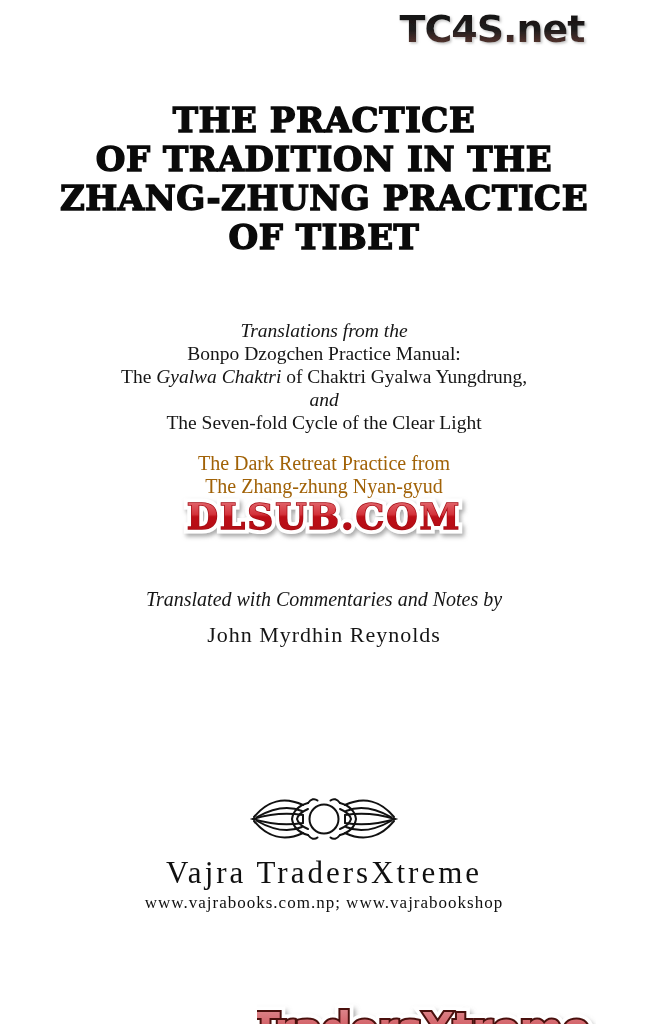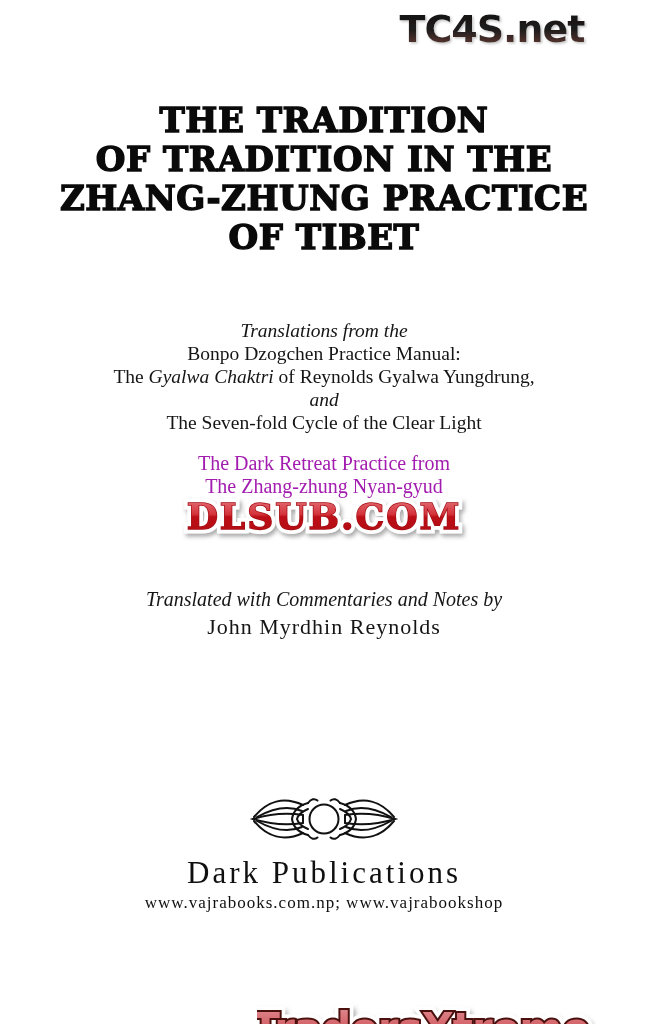--- a/index.html
+++ b/index.html
@@ -35,27 +35,27 @@
     line-height:23px;
     color:#151515;
   }
   .it { font-style:italic; }
   
   .dark-block {
     position:absolute; top:452px; left:0; right:0;
     text-align:center;
     font-size:20px;
     line-height:23px;
-    color:#a21caf;
+    color:#a16207;
   }
   .wm-mid { position:absolute; top:489px; left:0; right:0; text-align:center; }
   
   .translator { position:absolute; top:588px; left:0; right:0; text-align:center; color:#151515; }
   .translator .byline { font-style:italic; font-size:20px; }
-  .translator .name { font-size:22px; letter-spacing:1px; margin-top:3px; }
+  .translator .name { font-size:22px; letter-spacing:1px; margin-top:11px; }
   
   .vajra-wrap { position:absolute; top:789px; left:0; right:0; text-align:center; }
   .publisher-name {
     position:absolute; top:855px; left:0; right:0;
     text-align:center;
     font-size:31px;
     letter-spacing:3px;
     color:#101010;
   }
   .publisher-urls {
@@ -84,30 +84,30 @@
         </linearGradient>
         <filter id="tc4sShadow" x="-20%" y="-20%" width="140%" height="140%">
           <feDropShadow dx="1.5" dy="1.5" stdDeviation="1.2" flood-color="#bdbdbd" flood-opacity="0.9"></feDropShadow>
         </filter>
       </defs>
       <text x="98" y="40" text-anchor="middle" font-family="DejaVu Sans, sans-serif" font-weight="bold" font-size="38" style="letter-spacing:-1px" fill="url(#tc4sGrad)" filter="url(#tc4sShadow)">TC4S.net</text>
     </svg>
   </div>
 
   <div class="book-title">
-    <div>THE TRADITION</div>
+    <div>THE PRACTICE</div>
     <div>OF TRADITION IN THE</div>
     <div>ZHANG-ZHUNG PRACTICE</div>
     <div>OF TIBET</div>
   </div>
 
   <div class="subtitle">
     <div class="it">Translations from the</div>
     <div>Bonpo Dzogchen Practice Manual:</div>
-    <div><span>The </span><span class="it">Gyalwa Chaktri</span><span> of Reynolds Gyalwa Yungdrung,</span></div>
+    <div><span>The </span><span class="it">Gyalwa Chaktri</span><span> of Chaktri Gyalwa Yungdrung,</span></div>
     <div class="it">and</div>
     <div>The Seven-fold Cycle of the Clear Light</div>
   </div>
 
   <div class="dark-block">
     <div>The Dark Retreat Practice from</div>
     <div>The Zhang-zhung Nyan-gyud</div>
   </div>
 
   <div class="wm-mid">
@@ -148,21 +148,21 @@
         <path d="M118,40 C104,46 98,52 96,60 C98,68 104,74 118,80"></path>
 
         <path d="M118,28 C124,20 131,18 137,23"></path>
         <path d="M118,92 C124,100 131,102 137,97"></path>
       </g>
       <use href="#vajraHalf" transform="translate(300,0) scale(-1,1)"></use>
       <circle cx="150" cy="60" r="29" fill="#fff"></circle>
     </svg>
   </div>
 
-  <div class="publisher-name">Dark Publications</div>
+  <div class="publisher-name">Vajra TradersXtreme</div>
   <div class="publisher-urls">www.vajrabooks.com.np; www.vajrabookshop</div>
 
   <div class="wm-bottom">
     <svg width="436" height="68" viewBox="0 0 436 68">
       <defs>
         <linearGradient id="tradGrad" x1="0" y1="0" x2="0" y2="1">
           <stop offset="0" stop-color="#e09095"></stop>
           <stop offset="0.4" stop-color="#d4666c"></stop>
           <stop offset="0.55" stop-color="#c4474d"></stop>
           <stop offset="1" stop-color="#b83a40"></stop>

